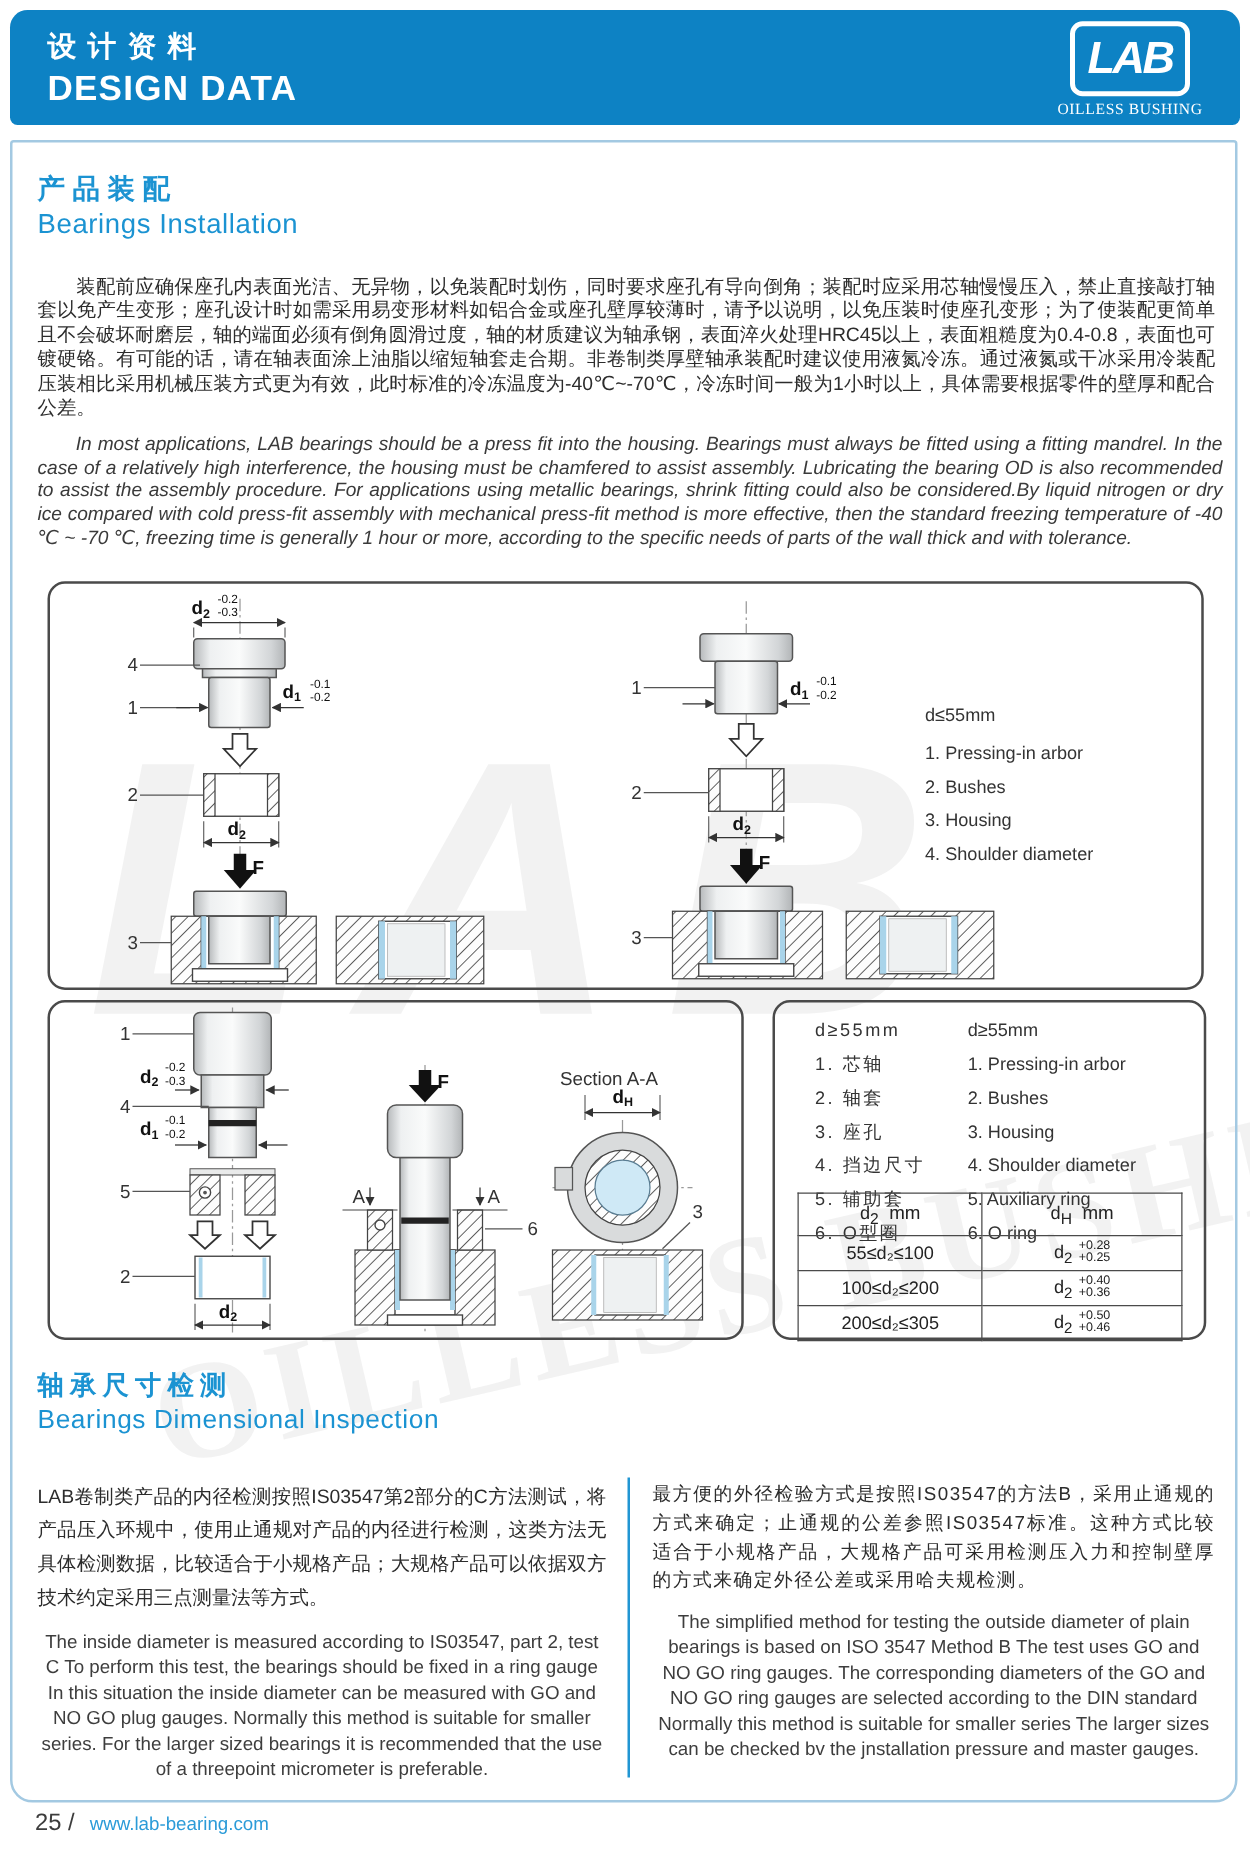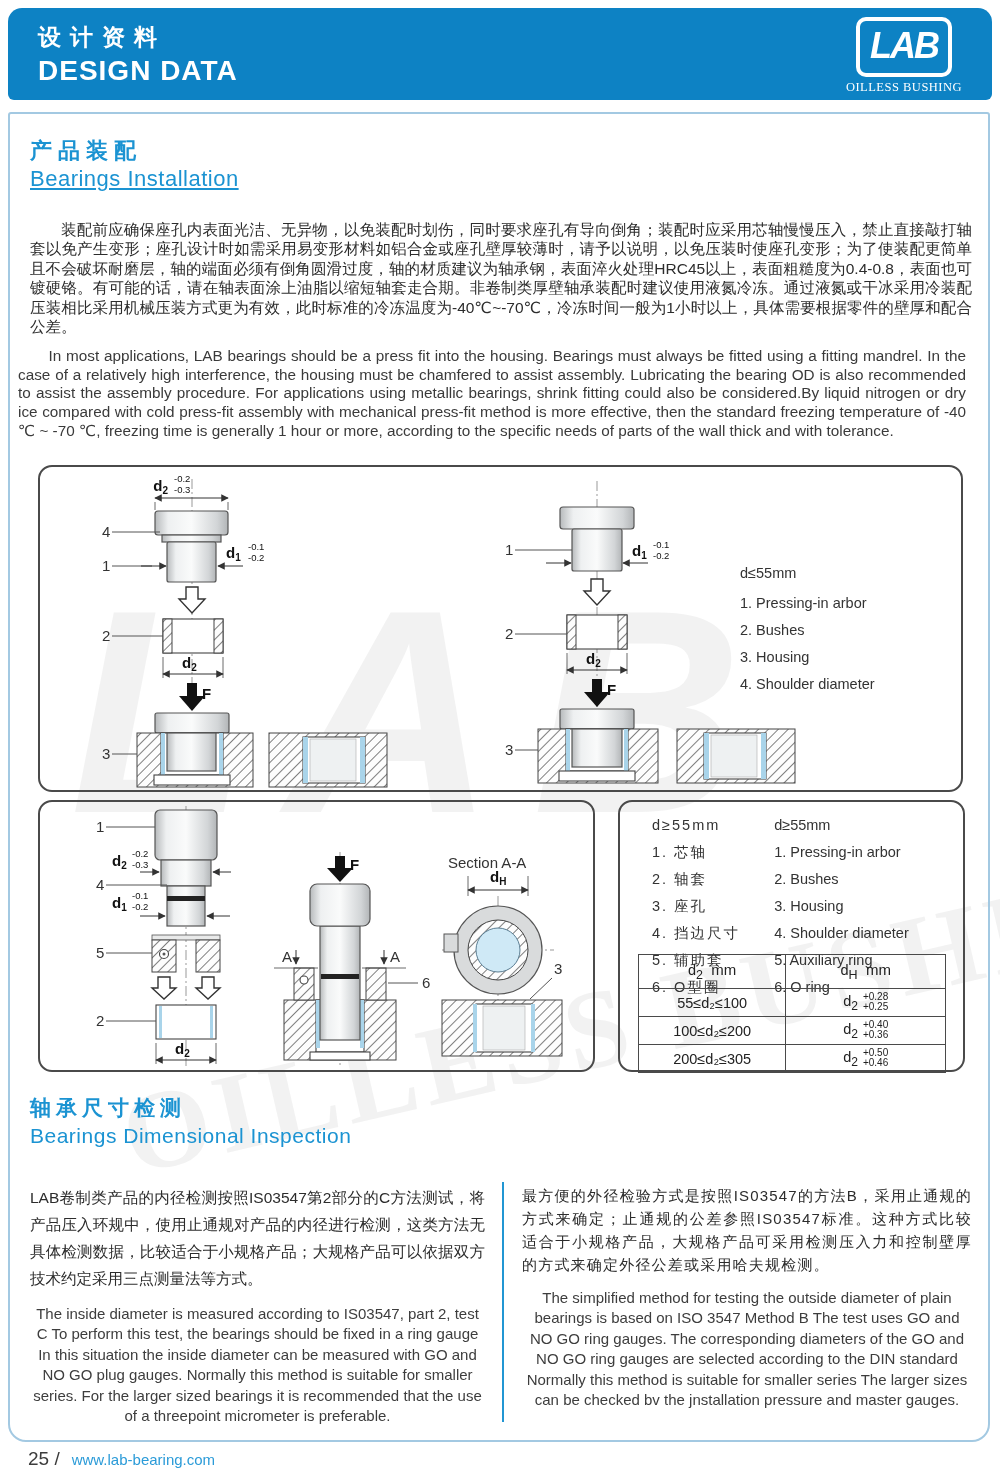--- a/index.html
+++ b/index.html
@@ -20,24 +20,24 @@
   .wm-lab{left:70px;top:545px;font-size:290px;font-style:italic;letter-spacing:38px;}
   .wm-oil{left:110px;top:1075px;font-size:112px;font-family:"Liberation Serif","DejaVu Serif",serif;
           letter-spacing:6px;transform:rotate(-13deg);transform-origin:left top;}
 
   
   .content{position:absolute;left:8px;top:112px;width:982px;height:1330px;border:2px solid #a3c9e2;
            border-radius:3px 3px 18px 18px;box-sizing:border-box;background:transparent;}
 
   .s-title-zh{position:absolute;left:20px;color:#1b93d2;font-size:22px;font-weight:bold;letter-spacing:6px;}
   .s-title-en{position:absolute;left:20px;color:#1b93d2;font-size:22px;letter-spacing:.5px;}
-  .s1-zh{top:22px;} .s1-en{top:52px;text-decoration:underline;}
+  .s1-zh{top:22px;} .s1-en{top:52px;}
   .para{position:absolute;color:#2c2c2c;text-align:justify;}
   .s1-pzh{left:20px;top:90px;width:942px;font-size:15.5px;line-height:19.5px;text-indent:2em;}
-  .s1-pen{left:8px;top:218px;width:948px;font-size:15.3px;line-height:18.6px;text-indent:2em;color:#3a3a3a;}
+  .s1-pen{left:20px;top:218px;width:948px;font-size:15.3px;line-height:18.6px;text-indent:2em;color:#3a3a3a;font-style:italic;}
 
   
   .dbox{position:absolute;border:2px solid #4a4a4a;border-radius:14px;box-sizing:border-box;background:transparent;}
   .box1{left:28px;top:351px;width:925px;height:327px;}
   .box2l{left:28px;top:686px;width:557px;height:272px;}
   .box2r{left:608px;top:686px;width:347px;height:272px;}
   .dbox svg{position:absolute;left:0;top:0;}
 
   .b1-legend{position:absolute;left:700px;top:98px;font-size:14.5px;color:#333;}
   .b1-legend .lg-cond{margin-bottom:9px;}

